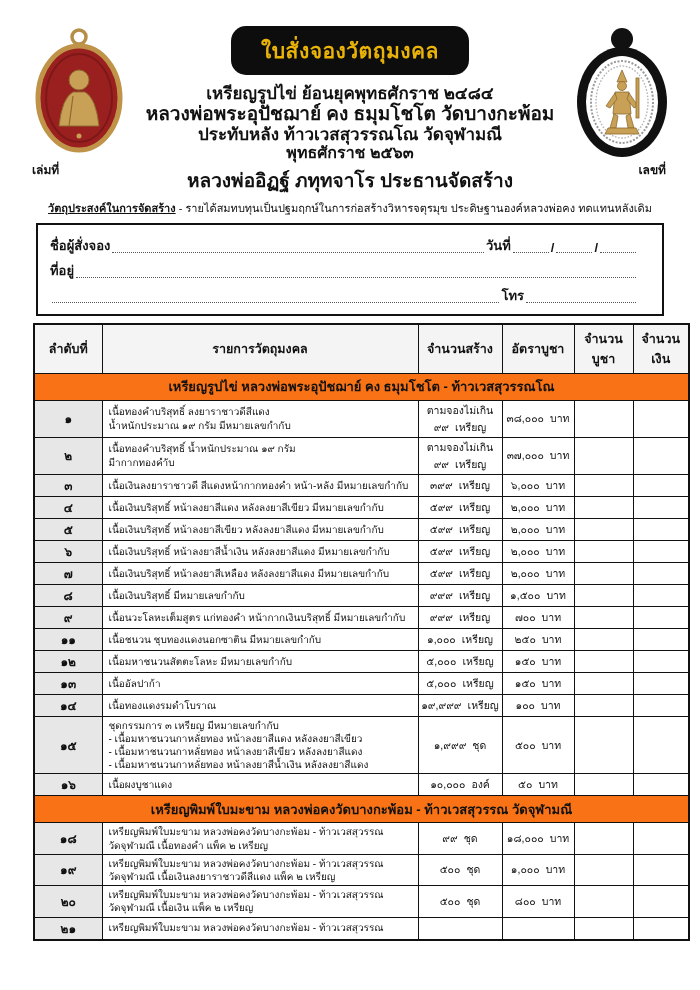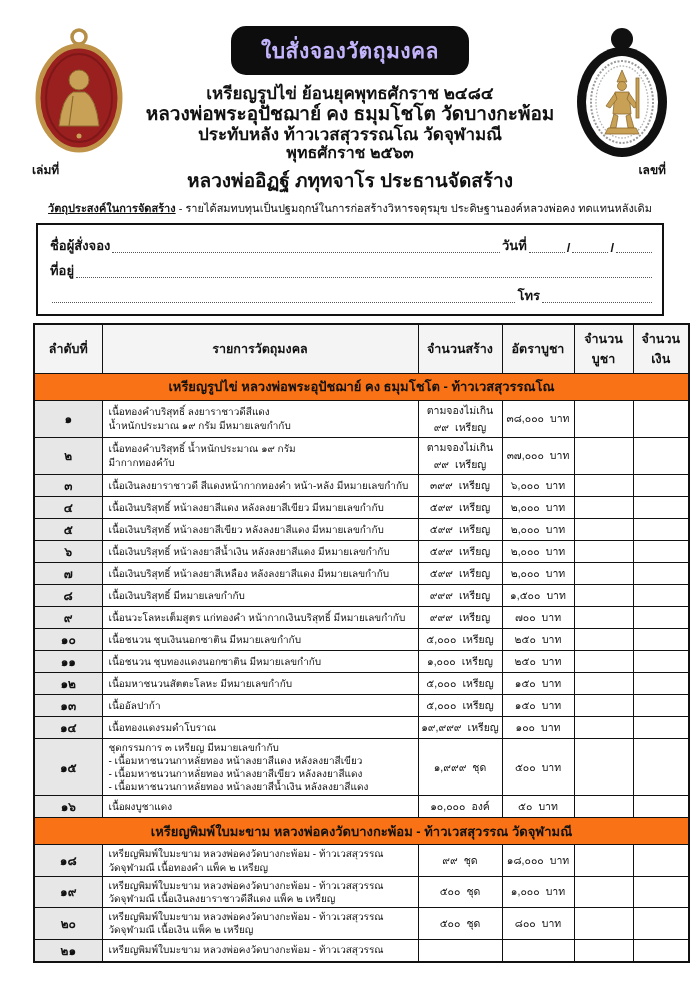--- a/index.html
+++ b/index.html
@@ -1,36 +1,36 @@
 <!DOCTYPE html>
 <html><head>
 <meta charset="utf-8">
 <style>
   html,body{margin:0;padding:0;background:#888;}
   .sheet{position:relative;width:700px;height:990px;margin:0 auto;background:#fff;
          font-family:"Liberation Sans","DejaVu Sans",sans-serif;color:#111;overflow:hidden;}
   
   .hdr{position:relative;padding-top:26px;text-align:center;}
-  .badge{display:inline-block;background:#0d0d0d;color:#c4b5fd;font-weight:bold;font-size:21px;
+  .badge{display:inline-block;background:#0d0d0d;color:#eab308;font-weight:bold;font-size:21px;
          padding:8px 30px;border-radius:15px;letter-spacing:.5px;}
   .h-line{font-weight:bold;line-height:1.14;}
   .h1{font-size:17px;margin-top:9px;}
   .h2{font-size:19px;}
   .h3{font-size:17px;}
   .h4{font-size:16px;}
   .chairman{font-size:19px;font-weight:bold;margin-top:2px;}
   .edition{font-size:15.5px;font-weight:bold;margin-top:3px;}
   .purpose{font-size:11px;margin-top:4px;}
   .purpose .plabel{font-weight:bold;text-decoration:underline;}
   .corner{position:absolute;top:160px;font-size:12px;font-weight:bold;}
   .corner.l{left:32px;} .corner.r{right:34px;}
   .amulet{position:absolute;top:26px;}
   .amulet.l{left:26px;} .amulet.r{right:22px;}
   
-  .obox{margin:6px 36px 6px 36px;border:2px solid #111;padding:6px 8px 8px 12px;}
+  .obox{margin:6px 36px 6px 36px;border:2px solid #111;padding:6px 24px 8px 12px;}
   .frow{display:flex;align-items:flex-end;height:25px;font-size:13px;font-weight:bold;}
   .dots{flex:1;border-bottom:1.4px dotted #555;height:1px;margin:0 2px 3px 2px;}
   .dots.w36{flex:0 0 36px;} .dots.w110{flex:0 0 110px;}
   .slash{margin-bottom:1px;}
   
   table.main{border-collapse:collapse;margin:7px 0 0 33px;width:655px;table-layout:fixed;}
   table.main td,table.main th{border:1px solid #111;}
   table.main{border:2px solid #111;}
   th.col{font-size:12.5px;background:#f4f4f4;padding:4px 1px;font-weight:bold;}
   .c-sec{background:#f97316;font-weight:bold;font-size:13px;text-align:center;padding:2.5px 2px;}
@@ -331,40 +331,20 @@
       <td class="c-price">
             <div class="qline">
               <div>๗๐๐</div>
               <div>บาท</div>
             </div>
           </td>
       <td class="c-blank"></td>
       <td class="c-blank"></td>
     </tr>
 
-    <tr>
-      <td class="c-no">๑๐</td>
-      <td class="c-desc">
-            <div class="desc-line">เนื้อชนวน ชุบเงินนอกซาติน  มีหมายเลขกำกับ</div>
-          </td>
-      <td class="c-qty">
-            <div class="qline">
-              <div>๕,๐๐๐</div>
-              <div>เหรียญ</div>
-            </div>
-          </td>
-      <td class="c-price">
-            <div class="qline">
-              <div>๒๕๐</div>
-              <div>บาท</div>
-            </div>
-          </td>
-      <td class="c-blank"></td>
-      <td class="c-blank"></td>
-    </tr>
 
     <tr>
       <td class="c-no">๑๑</td>
       <td class="c-desc">
             <div class="desc-line">เนื้อชนวน ชุบทองแดงนอกซาติน มีหมายเลขกำกับ</div>
           </td>
       <td class="c-qty">
             <div class="qline">
               <div>๑,๐๐๐</div>
               <div>เหรียญ</div>

